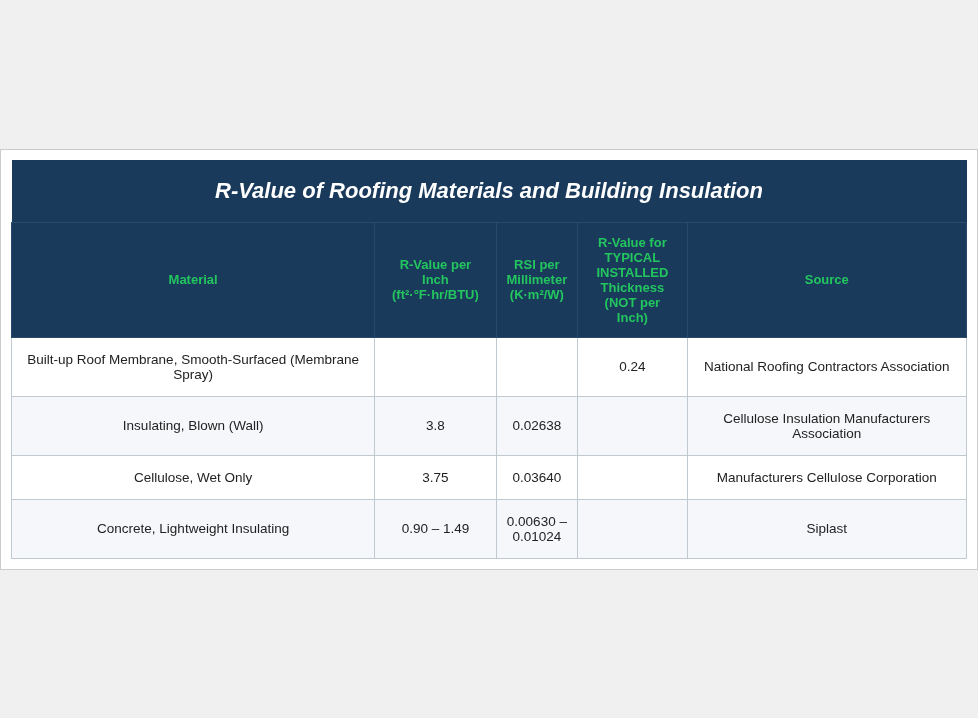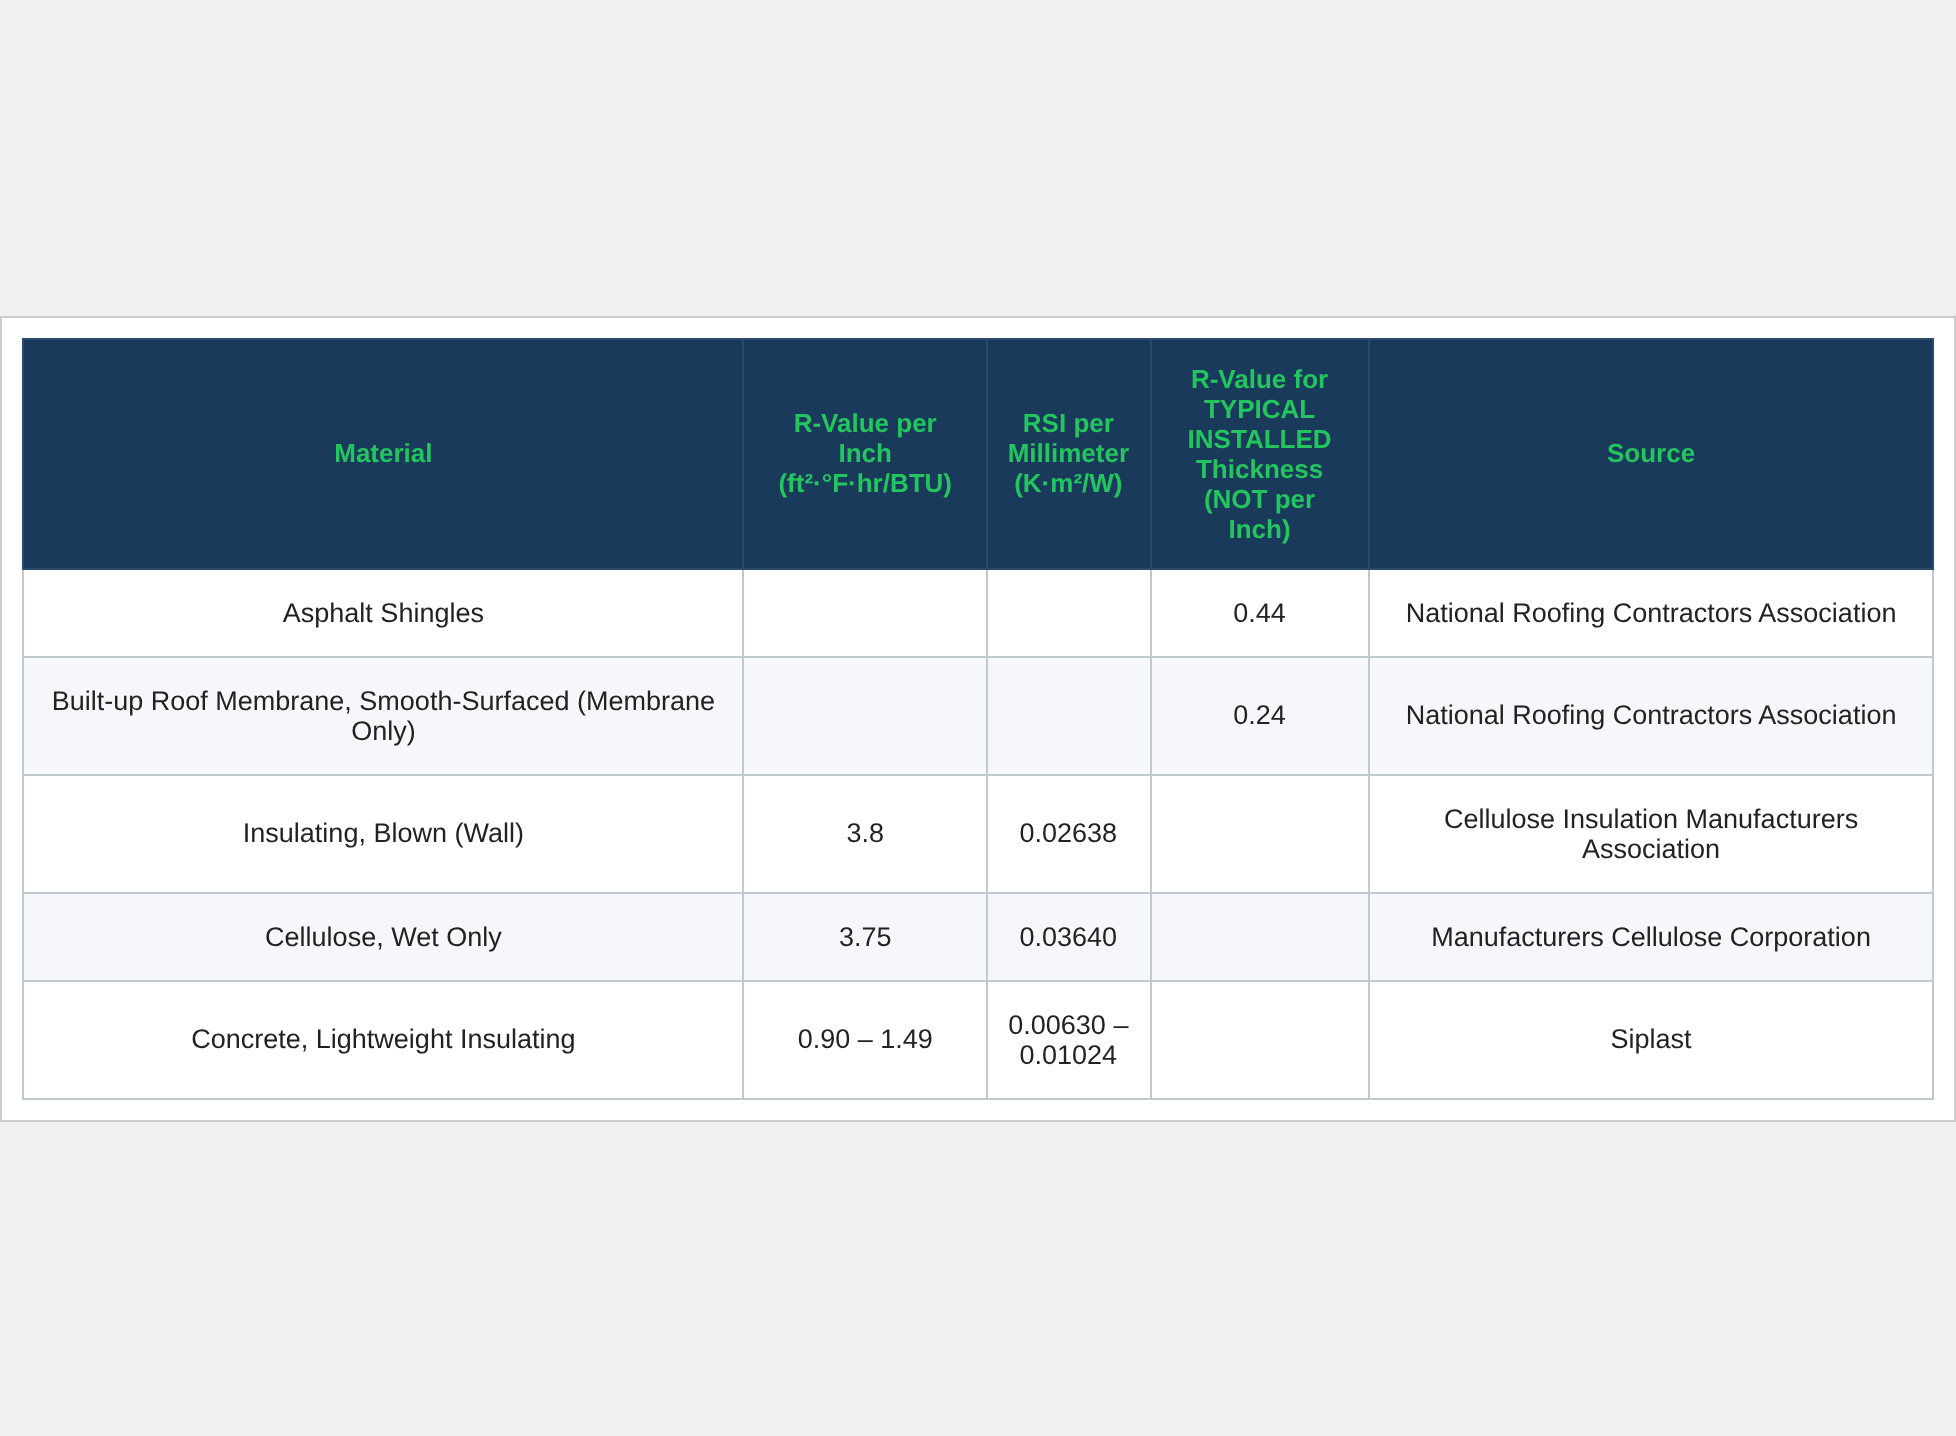--- a/index.html
+++ b/index.html
@@ -67,38 +67,34 @@
     tbody tr:nth-child(even) {
       background-color: #f5f7fa;
     }
   </style>
 </head>
 <body>
 
 <div class="table-wrapper">
   <table>
     <thead>
+      <tr class="title-row">
+        <td colspan="5">R-Value of Roofing Materials and Building Insulation</td>
+      </tr>
       <tr class="header-row">
         <th>Material</th>
         <th>R-Value per Inch<br>(ft²·°F·hr/BTU)</th>
         <th>RSI per<br>Millimeter<br>(K·m²/W)</th>
         <th>R-Value for<br>TYPICAL<br>INSTALLED<br>Thickness<br>(NOT per Inch)</th>
         <th>Source</th>
       </tr>
     </thead>
     <tbody id="table-body">
-    <tr>
-          <td>Asphalt Shingles</td>
-          <td></td>
-          <td></td>
-          <td>0.44</td>
-          <td>National Roofing Contractors Association</td>
-        </tr>
         <tr>
-          <td>Built-up Roof Membrane, Smooth-Surfaced (Membrane Only)</td>
+          <td>Built-up Roof Membrane, Smooth-Surfaced (Membrane Spray)</td>
           <td></td>
           <td></td>
           <td>0.24</td>
           <td>National Roofing Contractors Association</td>
         </tr>
         <tr>
           <td>Insulating, Blown (Wall)</td>
           <td>3.8</td>
           <td>0.02638</td>
           <td></td>

